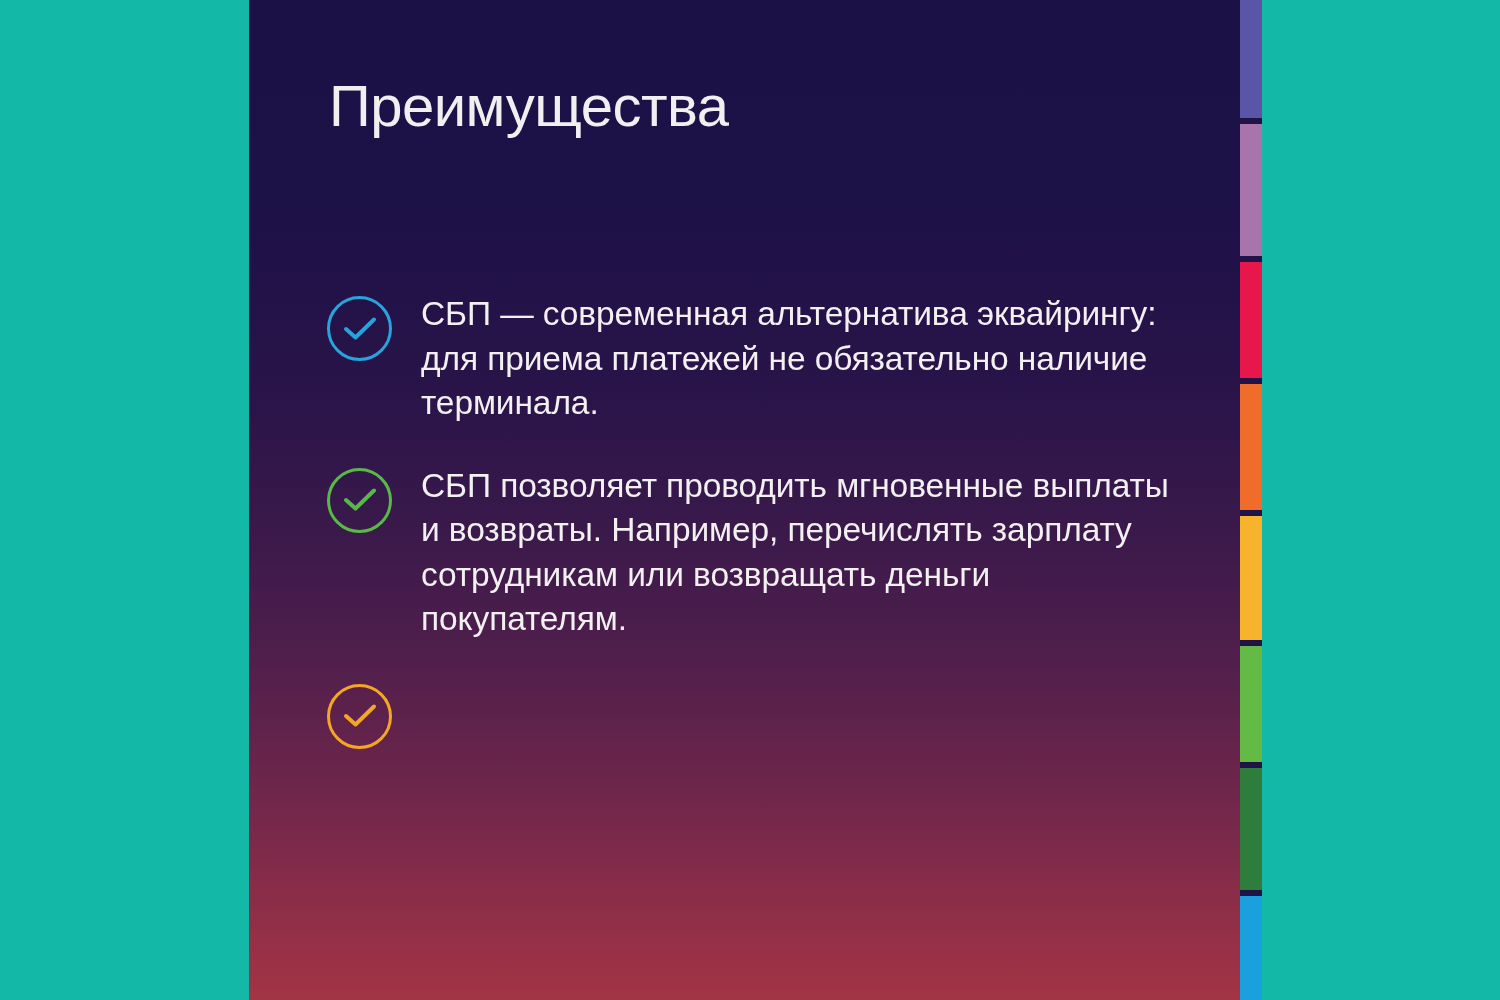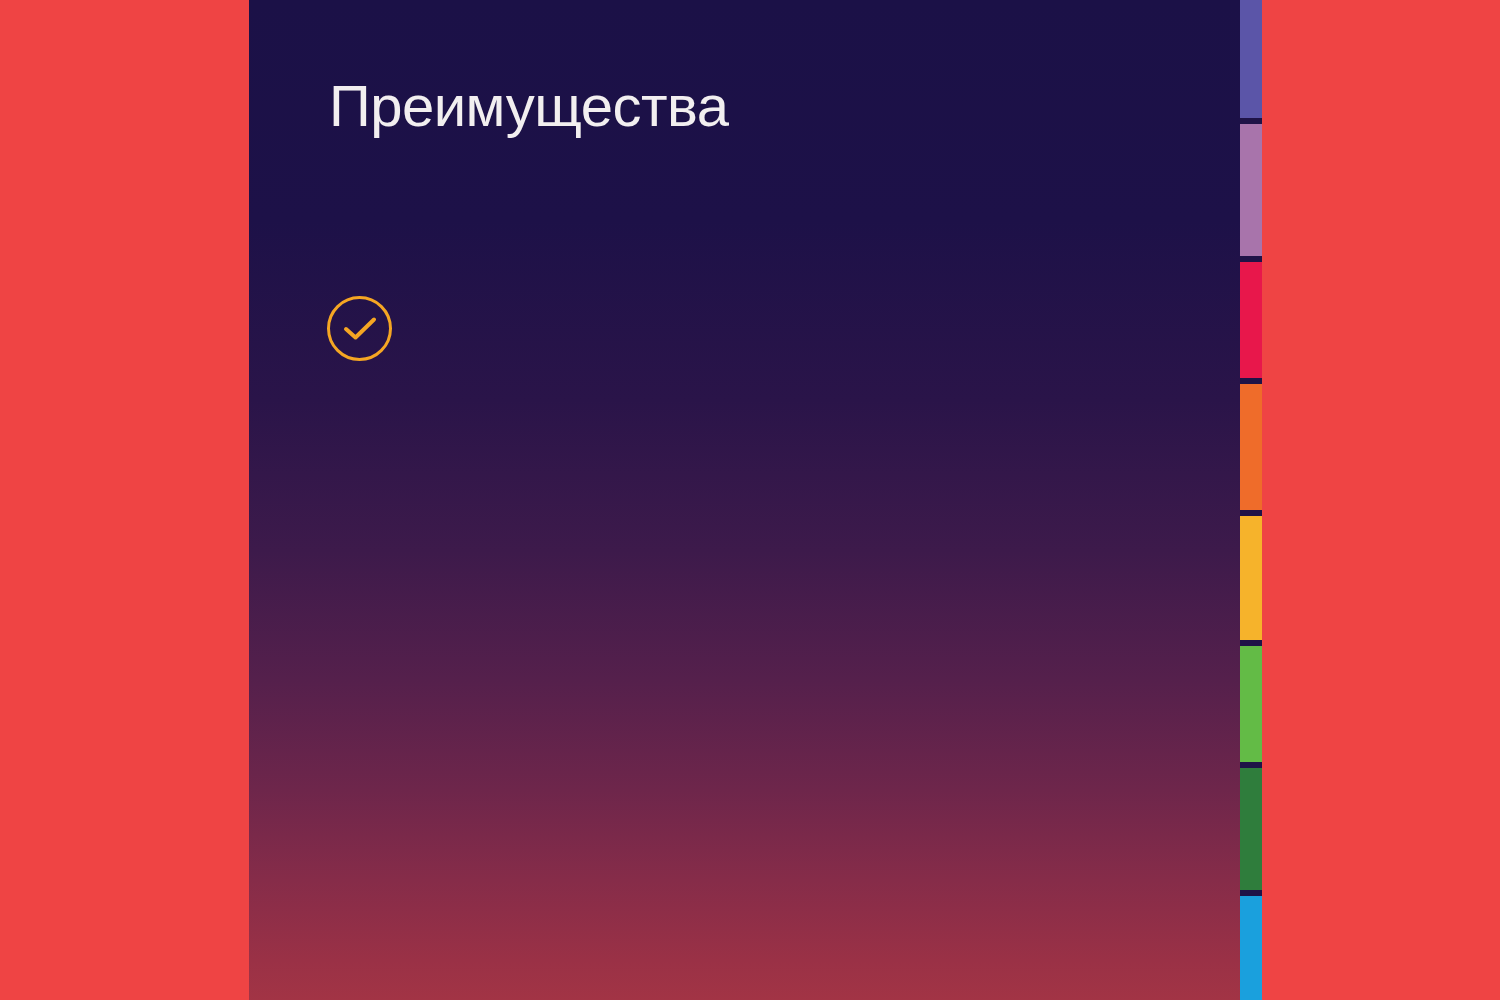--- a/index.html
+++ b/index.html
@@ -11,21 +11,21 @@
     width: 1500px;
     height: 1000px;
     overflow: hidden;
     font-family: "Liberation Sans", sans-serif;
   }
 
   .canvas {
     position: relative;
     width: 1500px;
     height: 1000px;
-    background: #ef4444;
+    background: #14b8a6;
   }
 
   
   .slide {
     position: absolute;
     left: 249px;
     top: 0;
     width: 991px;
     height: 1000px;
     background: linear-gradient(180deg,
@@ -117,21 +117,37 @@
 <body>
 
 <div class="canvas">
 
   <div class="slide">
 
     <div class="slide-title">Преимущества</div>
 
     <div class="bullets">
 
+      <div class="bullet">
+        <span class="check-circle" style="border-color:#29a3dc">
+          <svg width="34" height="26" viewBox="0 0 34 26" fill="none">
+            <path d="M3 13 L12.5 21.5 L31 3.5" stroke="#29a3dc" stroke-width="4" stroke-linecap="round" stroke-linejoin="round"></path>
+          </svg>
+        </span>
+        <span class="bullet-text">СБП — современная альтернатива эквайрингу: для приема платежей не обязательно наличие терминала.</span>
+      </div>
 
+      <div class="bullet">
+        <span class="check-circle" style="border-color:#57b947">
+          <svg width="34" height="26" viewBox="0 0 34 26" fill="none">
+            <path d="M3 13 L12.5 21.5 L31 3.5" stroke="#57b947" stroke-width="4" stroke-linecap="round" stroke-linejoin="round"></path>
+          </svg>
+        </span>
+        <span class="bullet-text">СБП позволяет проводить мгновенные выплаты и возвраты. Например, перечислять зарплату сотрудникам или возвращать деньги покупателям.</span>
+      </div>
 
       <div class="bullet">
         <span class="check-circle" style="border-color:#f5a623">
           <svg width="34" height="26" viewBox="0 0 34 26" fill="none">
             <path d="M3 13 L12.5 21.5 L31 3.5" stroke="#f5a623" stroke-width="4" stroke-linecap="round" stroke-linejoin="round"></path>
           </svg>
         </span>
       </div>
 
     </div>

